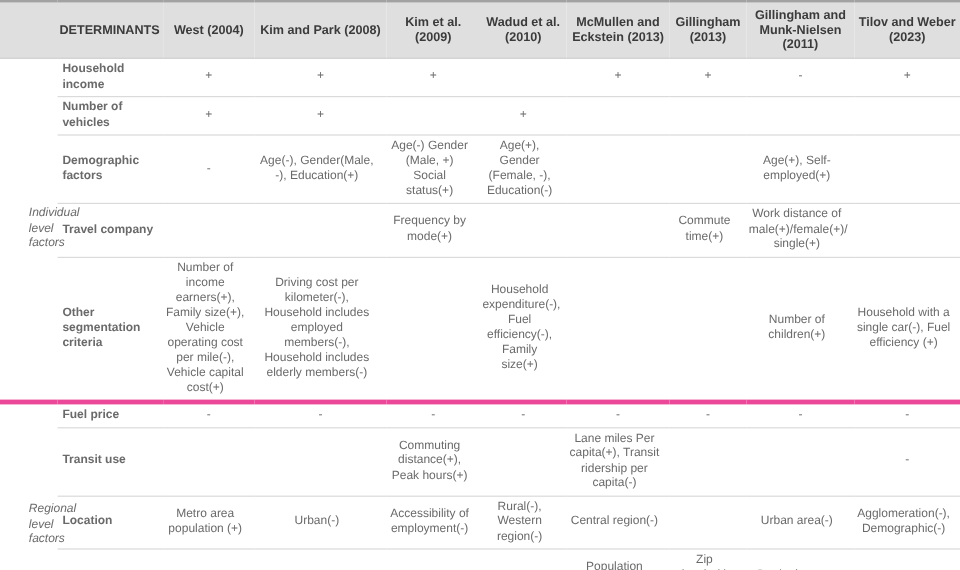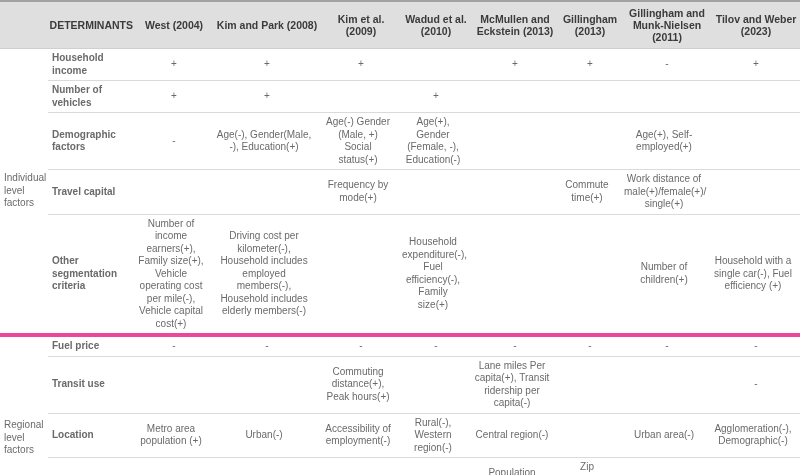--- a/index.html
+++ b/index.html
@@ -26,23 +26,24 @@
   thead th.det-h{text-align:right;padding-left:8px;}
   tbody td{
     color:#6a6a6a;
     font-size:10px;
     line-height:12.5px;
     vertical-align:middle;
     padding:3px 8px 3px 2px;
   }
   td.group{
     color:#6a6a6a;
-    padding-left:4px;
+    padding-left:24px;
     padding-right:0;
     vertical-align:middle;
+    font-style:italic;
   }
   td.rlabel{padding-left:4px;font-weight:bold;}
   td.sign{text-align:center;padding-left:2px;padding-right:2px;}
   td.txt{text-align:center;}
   tr.bt > td{border-top:1px solid #dadada;}
   tr.sec > td{border-top:4px solid #ec4899;}
   tr.hr1{height:32px;} tr.hr2{height:31px;} tr.hr3{height:52px;}
   tr.hr4{height:43px;} tr.hr5{height:85px;} tr.hr6{height:18px;}
   tr.hr7{height:55px;} tr.hr8{height:43px;} tr.hr9{height:67px;}
 </style>
@@ -104,21 +105,21 @@
       <td class="sign">-</td>
       <td class="txt">Age(-), Gender(Male, -), Education(+)</td>
       <td class="txt">Age(-) Gender (Male, +) Social status(+)</td>
       <td class="txt">Age(+), Gender (Female, -), Education(-)</td>
       <td class="txt"></td>
       <td class="txt"></td>
       <td class="txt">Age(+), Self-employed(+)</td>
       <td class="txt"></td>
     </tr>
     <tr class="hr4 bt">
-      <td class="rlabel">Travel capital</td>
+      <td class="rlabel">Travel company</td>
       <td class="txt"></td>
       <td class="txt"></td>
       <td class="txt">Frequency by mode(+)</td>
       <td class="txt"></td>
       <td class="txt"></td>
       <td class="txt">Commute time(+)</td>
       <td class="txt">Work distance of male(+)/female(+)/ single(+)</td>
       <td class="txt"></td>
     </tr>
     <tr class="hr5 bt">

